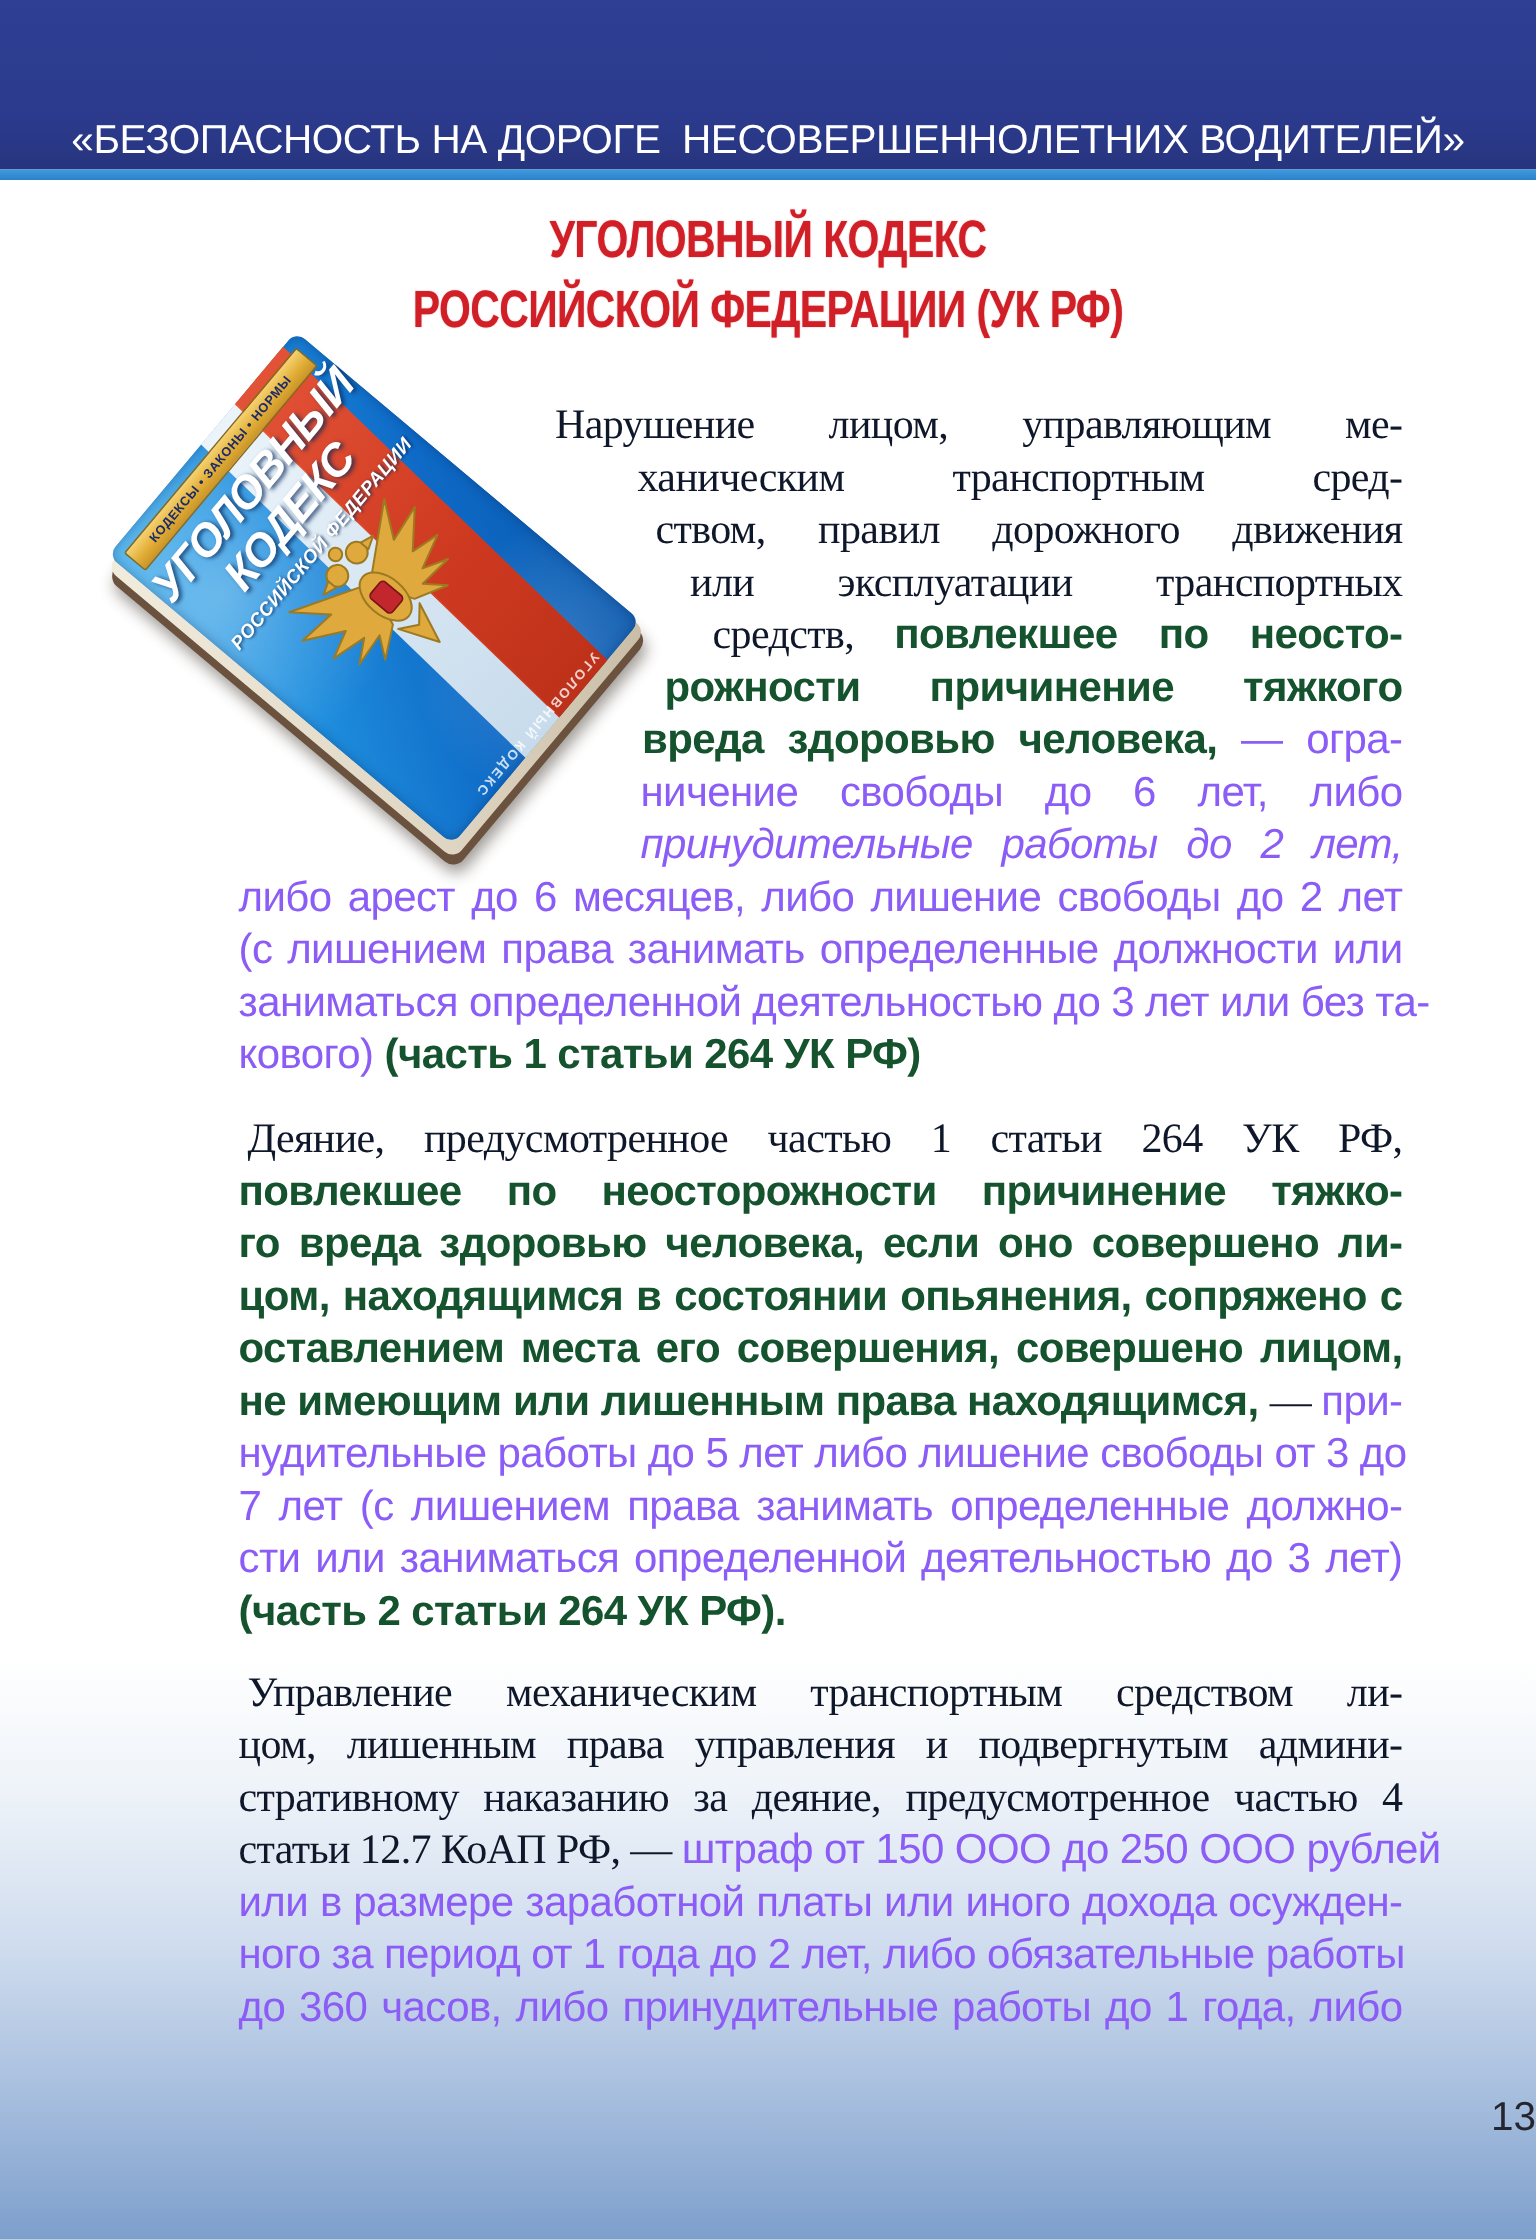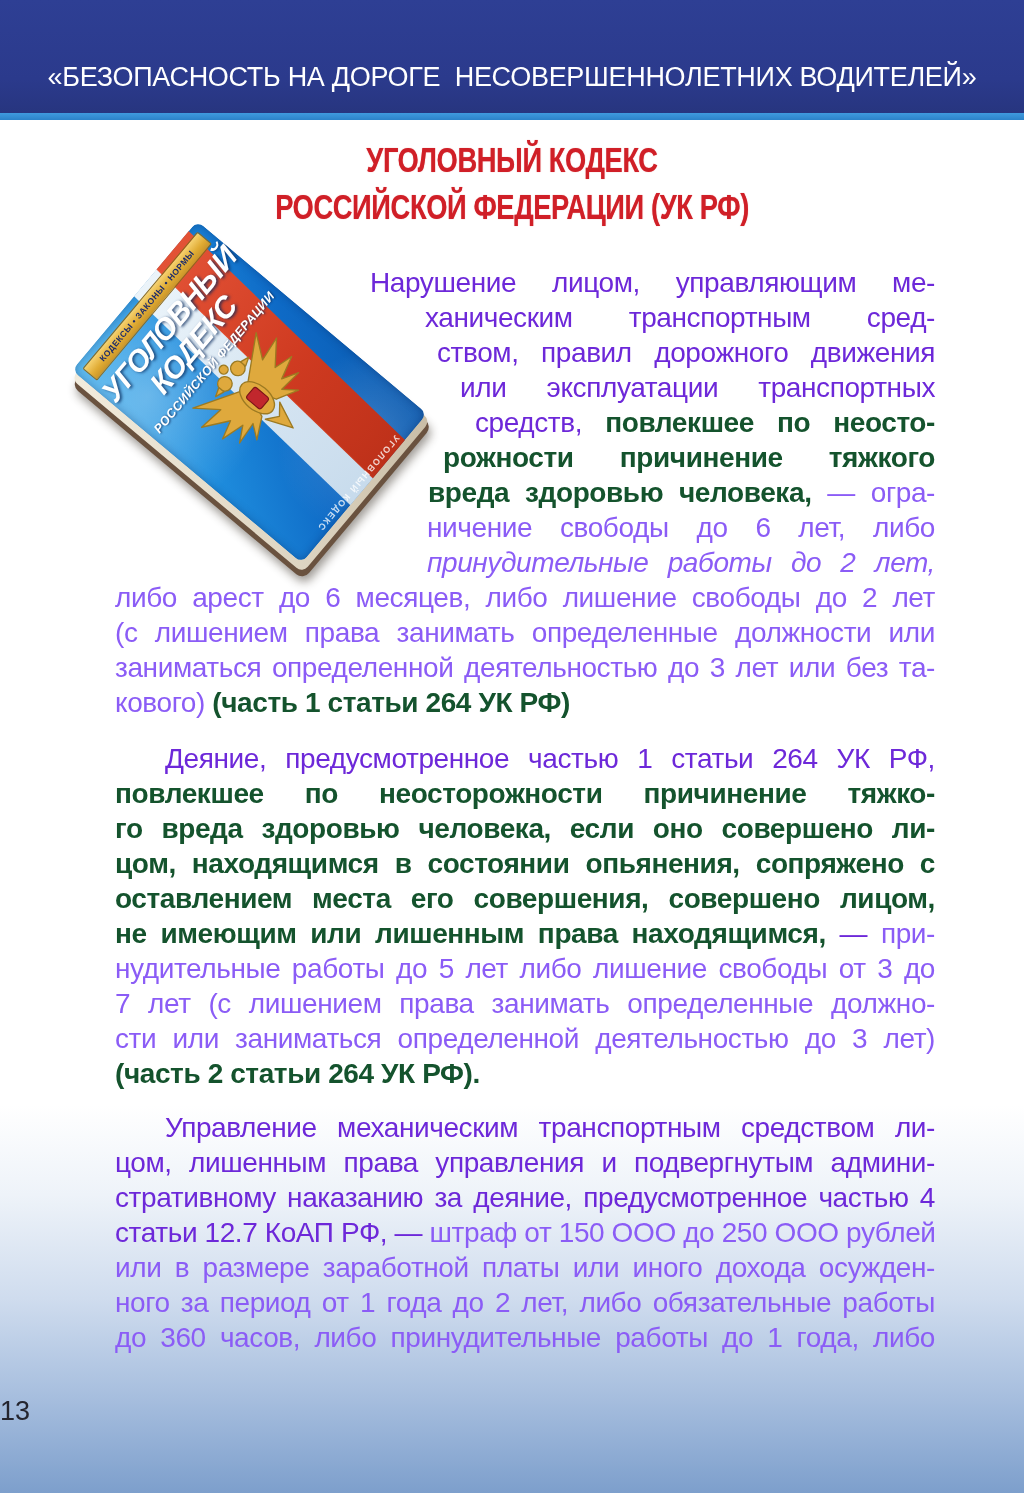--- a/index.html
+++ b/index.html
@@ -10,21 +10,21 @@
       #ffffff 0%, #ffffff 74%,
       #eef3f9 80%, #cfdcee 87%,
       #a4bcdd 94%, #7d9fcc 100%);
   }
   
   .banner{
     position:absolute;left:0;top:0;width:1024px;height:113px;
     background:linear-gradient(180deg,#2e3f94 0%,#2b3a8c 70%,#27357f 100%);
   }
   .banner-text{
-    position:absolute;left:0;right:0;top:62px;
+    position:absolute;left:0;right:0;top:78px;
     text-align:center;color:#ffffff;font-size:27px;line-height:30px;
     letter-spacing:-0.3px;white-space:pre;
   }
   .banner-line{
     position:absolute;left:0;top:113px;width:1024px;height:7px;
     background:linear-gradient(180deg,#3f9ade 0%,#2c82c9 100%);
   }
   
   .title{position:absolute;left:0;right:0;top:136px;margin:0;}
   .t-line{
@@ -98,29 +98,30 @@
     color:rgba(255,255,255,.78);
   }
   
   .content{position:absolute;left:115px;top:265px;width:820px;}
   .para{margin:0;}
   .line{
     height:35px;line-height:35px;
     font-size:28px;letter-spacing:-0.4px;
     text-align:justify;text-align-last:justify;
     white-space:nowrap;
+    margin-left:44px;
   }
   .line.last{text-align-last:left;}
-  .seg-k{color:#6d28d9;}
+  .seg-k{color:#0f172a;font-family:Liberation Serif, serif;}
   .seg-b{color:#14532d;font-weight:bold;}
   .seg-r{color:#8b5cf6;}
   
   .pageno{
     position:absolute;left:0;right:0;top:1396px;
-    text-align:left;font-size:27px;color:#24252f;
+    text-align:right;font-size:27px;color:#24252f;
   }
 </style>
 </head>
 <body>
 
 <header class="banner">
   <div class="banner-text">«БЕЗОПАСНОСТЬ НА ДОРОГЕ  НЕСОВЕРШЕННОЛЕТНИХ ВОДИТЕЛЕЙ»</div>
 </header>
 <div class="banner-line"></div>
 

